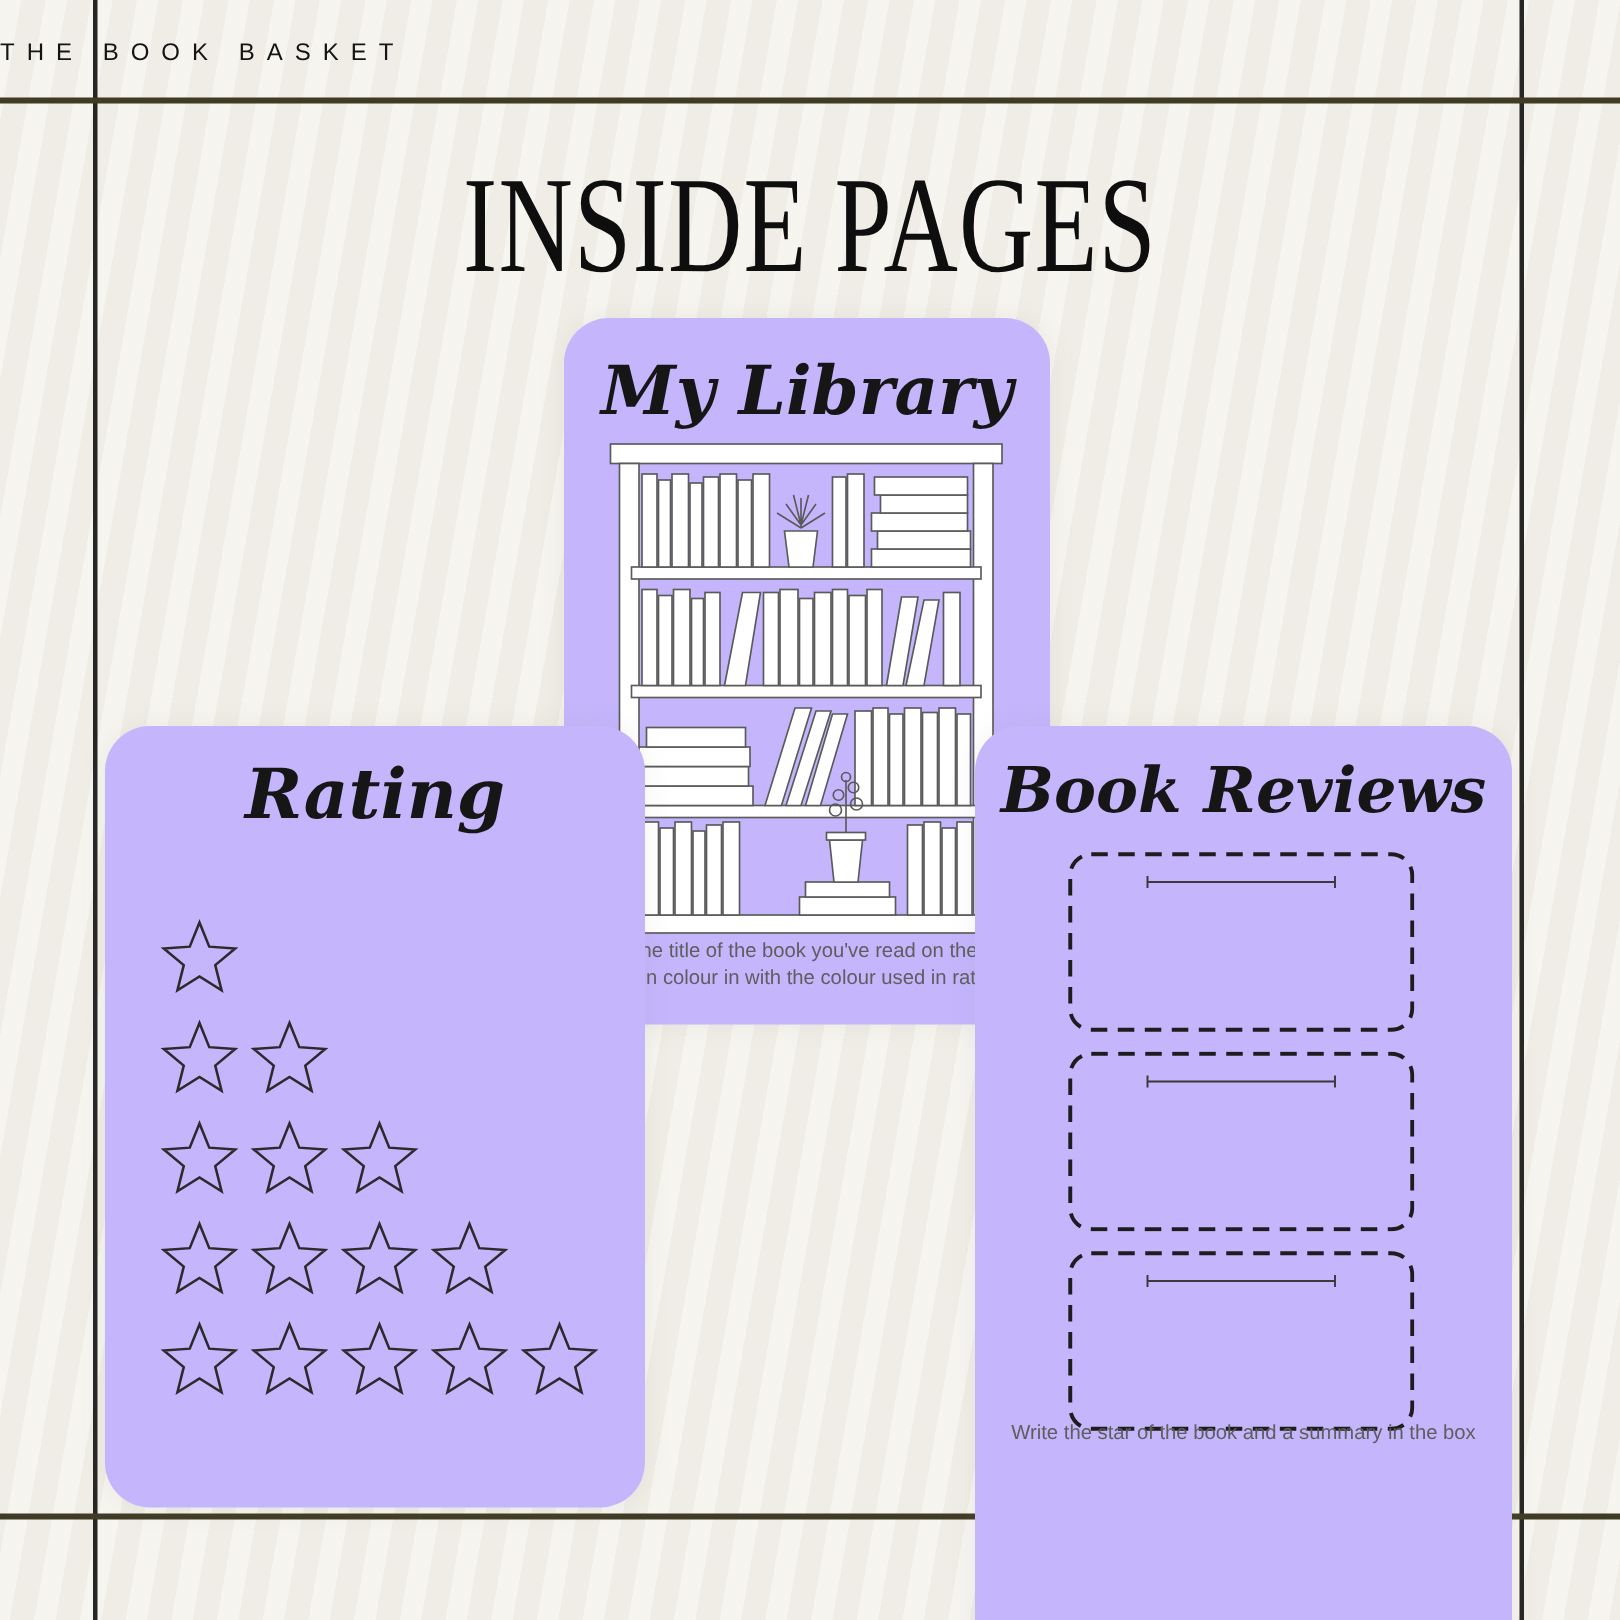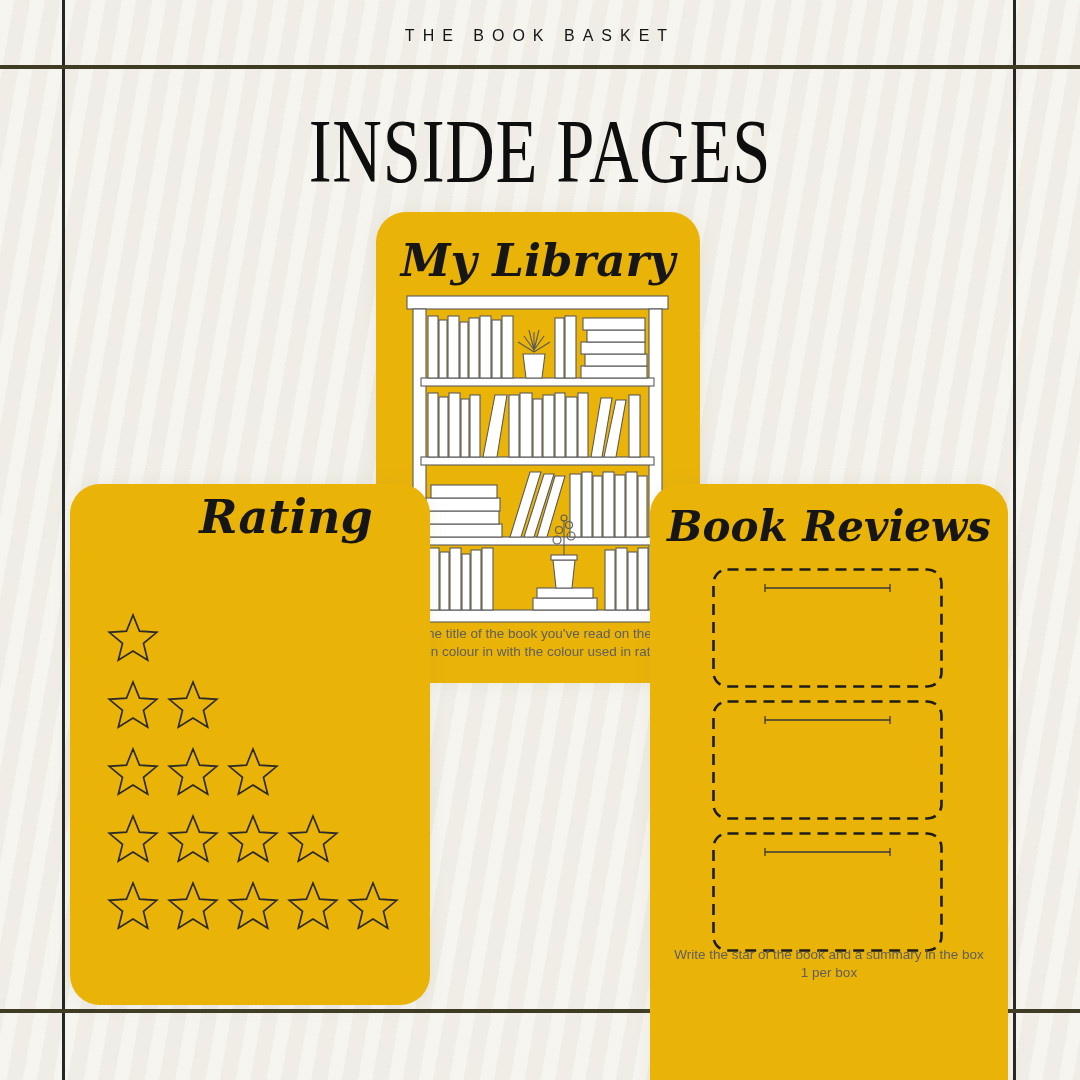--- a/index.html
+++ b/index.html
@@ -9,39 +9,39 @@
   .bg-texture{position:absolute;inset:0;
        background:repeating-linear-gradient(100deg, rgba(255,255,255,.25) 0 14px, rgba(222,219,208,.18) 14px 30px);}
   
   .vline{position:absolute;top:0;width:3px;height:1080px;background:#262624;}
   .vline.left{left:62px;}
   .vline.right{left:1013px;}
   .hline{position:absolute;left:0;width:1080px;height:4px;background:#3f3b24;}
   .hline.top{top:65px;}
   .hline.bottom{top:1009px;}
 
-  .brand{position:absolute;top:27px;left:0;width:1080px;text-align:center;
+  .brand{position:absolute;top:27px;left:0;width:1080px;
          font-size:16px;letter-spacing:8px;color:#141414;font-weight:500;}
 
   .page-title{position:absolute;top:106px;left:0;width:1080px;text-align:center;
          font-family:"Liberation Serif", serif;font-weight:400;color:#0e0e0e;
          font-size:88px;line-height:1.0;transform:scale(0.78,1.04);transform-origin:center top;
          letter-spacing:1px;}
 
-  .card{position:absolute;background:#eab308;border-radius:30px;
+  .card{position:absolute;background:#c4b5fd;border-radius:30px;
         box-shadow:0 0 18px rgba(150,145,130,.12);}
   .card-library{left:376px;top:212px;width:324px;height:471px;}
   .card-rating{left:70px;top:484px;width:360px;height:521px;}
   .card-reviews{left:650px;top:484px;width:358px;height:675px;}
 
   .script-title{position:absolute;left:0;width:100%;text-align:center;
         font-family:"DejaVu Serif", serif;font-style:italic;font-weight:700;
         color:#161616;}
   .card-library .script-title{top:22px;font-size:45px;}
-  .card-rating  .script-title{top:6px;font-size:46px;margin-left:36px;}
+  .card-rating  .script-title{top:18px;font-size:46px;}
   .card-reviews .script-title{top:18px;font-size:42px;}
 
   .caption{position:absolute;left:0;width:100%;text-align:center;
         font-size:13.5px;line-height:18px;color:#5e5e5e;}
   .card-library .caption{top:413px;}
   .card-rating  .caption{top:476px;}
   .card-reviews .caption{top:462px;}
 
   
   .shelf-svg{position:absolute;left:29px;top:80px;width:266px;height:332px;}
@@ -253,15 +253,14 @@
     <line x1="53" y1="16" x2="53" y2="24"></line>
     <line x1="178" y1="16" x2="178" y2="24"></line>
   </svg><svg class="review-box" viewBox="0 0 231 120">
     <rect x="1.5" y="1.5" width="228" height="117" rx="14"></rect>
     <line x1="53" y1="20" x2="178" y2="20"></line>
     <line x1="53" y1="16" x2="53" y2="24"></line>
     <line x1="178" y1="16" x2="178" y2="24"></line>
   </svg></div>
   <div class="caption">
     <div>Write the star of the book and a summary in the box</div>
-    <div>1 per box</div>
   </div>
 </div>
 
 </body></html>

